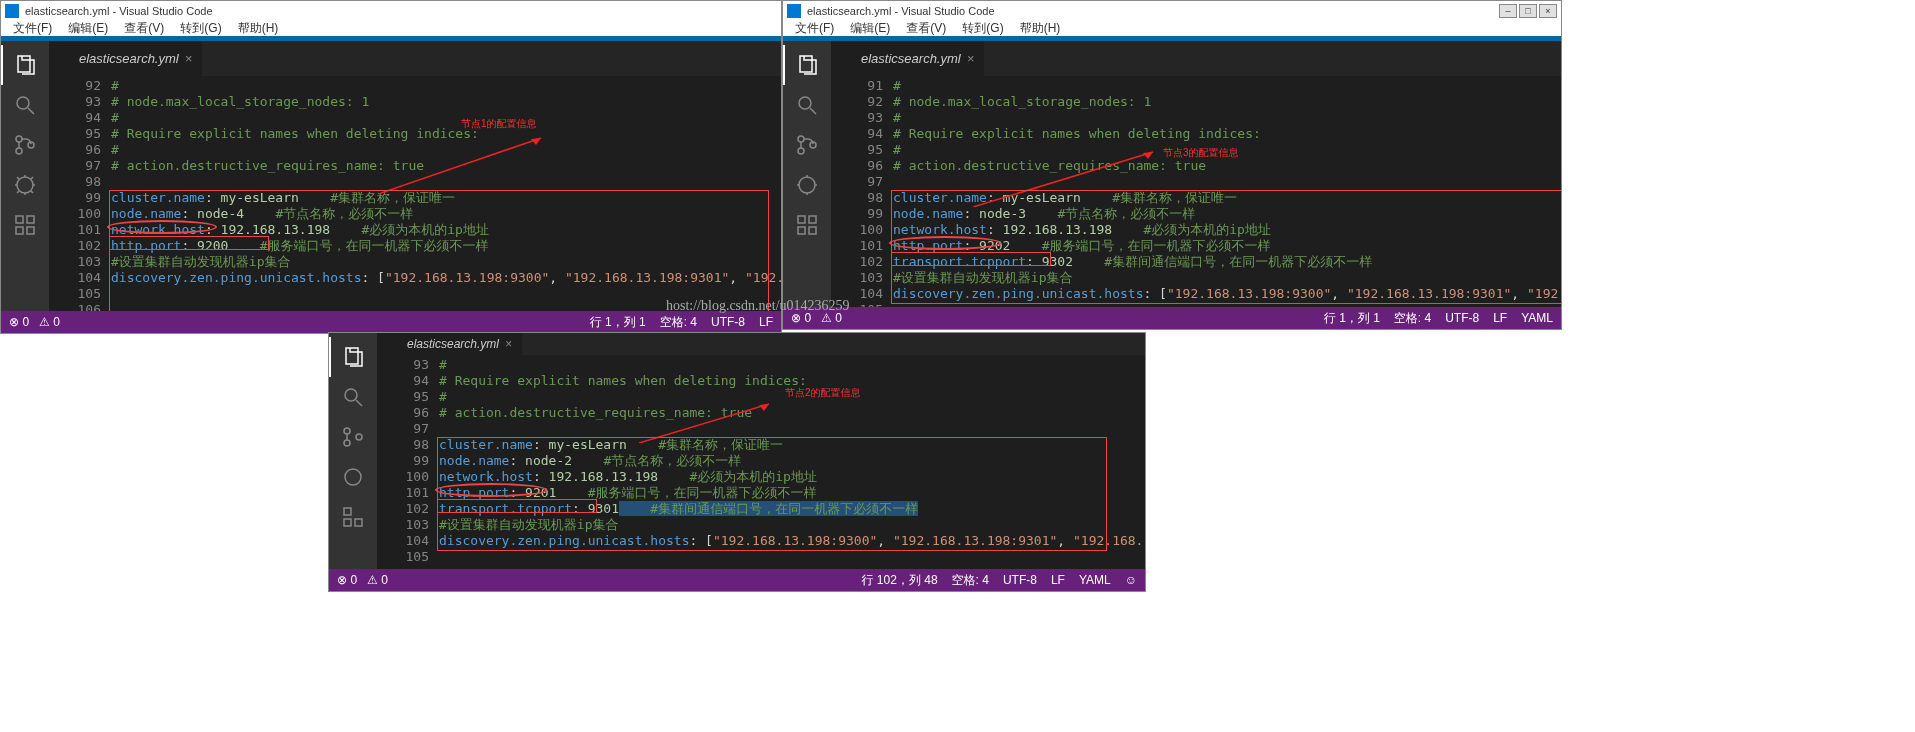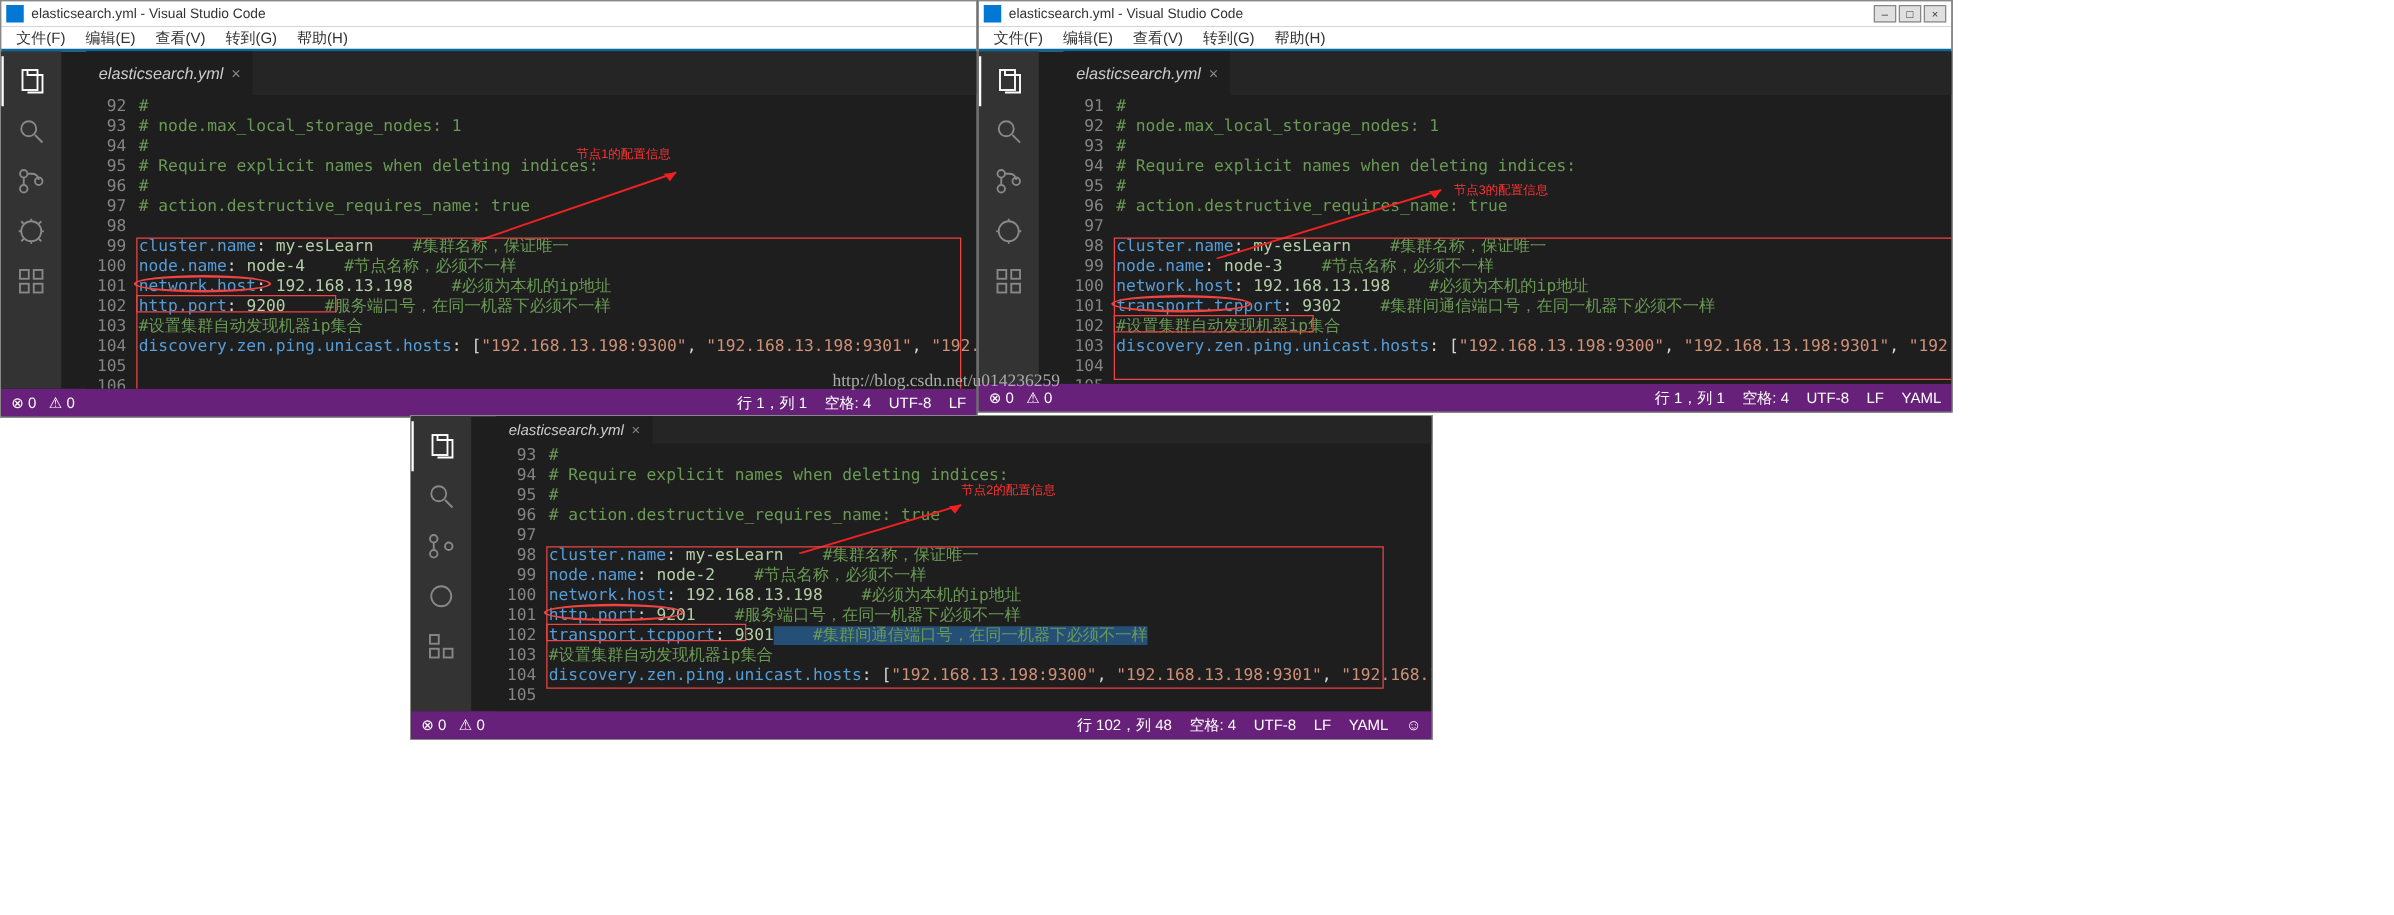--- a/index.html
+++ b/index.html
@@ -2,21 +2,21 @@
 <html><head>
 <meta charset="utf-8">
 <style>
 * { margin: 0; padding: 0; box-sizing: border-box; }
 body { font-family: "Segoe UI", sans-serif; font-size: 12px; background: #fff; width: 1915px; height: 732px; position: relative; }
 .vscode-window { position: absolute; background: #1e1e1e; border: 1px solid #888; display: flex; flex-direction: column; }
 .title-bar { background: #ffffff; height: 20px; display: flex; align-items: center; padding: 0 4px; color: #333; font-size: 11px; }
 .title-bar .logo { width: 14px; height: 14px; background: #0078d4; margin-right: 6px; }
 .title-bar .controls { margin-left: auto; display: flex; gap: 2px; }
 .title-bar .ctrl { width: 18px; height: 14px; background: #e0e0e0; border: 1px solid #888; text-align: center; line-height: 12px; font-size: 9px; }
-.menu-bar { background: #fff; height: 20px; display: flex; align-items: center; padding: 0 4px; border-bottom: 2px solid #0369a1; }
+.menu-bar { background: #fff; height: 20px; display: flex; align-items: center; padding: 0 4px; border-bottom: 5px solid #0369a1; }
 .menu-item { padding: 0 8px; font-size: 12px; color: #333; cursor: pointer; }
 .main { flex: 1; display: flex; overflow: hidden; }
 .activity-bar { width: 48px; background: #333; display: flex; flex-direction: column; align-items: center; padding-top: 4px; }
 .act-icon { width: 48px; height: 40px; display: flex; align-items: center; justify-content: center; color: #888; cursor: pointer; }
 .act-icon svg { width: 24px; height: 24px; }
 .act-icon.active { border-left: 2px solid #fff; color: #fff; }
 .editor-area { flex: 1; display: flex; flex-direction: column; background: #1e1e1e; position: relative; margin-left: 20px; }
 .tab-bar { height: 35px; background: #252526; display: flex; align-items: stretch; }
 .tab { background: #1e1e1e; padding: 0 10px; display: flex; align-items: center; font-style: italic; color: #ccc; font-size: 13px; gap: 6px; }
 .tab .close { color: #888; cursor: pointer; }
@@ -242,20 +242,21 @@
             <div class="line"><span class="comment">#</span></div>
             <div class="line"><span class="comment"># node.max_local_storage_nodes: 1</span></div>
             <div class="line"><span class="comment">#</span></div>
             <div class="line"><span class="comment"># Require explicit names when deleting indices:</span></div>
             <div class="line"><span class="comment">#</span></div>
             <div class="line"><span class="comment"># action.destructive_requires_name: true</span></div>
             <div class="line"></div>
             <div class="line"><span class="key">cluster.name</span><span class="bracket">: </span><span class="val">my-esLearn</span><span class="comment ">    #集群名称，保证唯一</span></div>
             <div class="line"><span class="key">node.name</span><span class="bracket">: </span><span class="val">node-3</span><span class="comment ">    #节点名称，必须不一样</span></div>
             <div class="line"><span class="key">network.host</span><span class="bracket">: </span><span class="val">192.168.13.198</span><span class="comment ">    #必须为本机的ip地址</span></div>
+            <div class="line"><span class="key">http.port</span><span class="bracket">: </span><span class="val">9202</span><span class="comment ">    #服务端口号，在同一机器下必须不一样</span></div>
             <div class="line"><span class="key">transport.tcpport</span><span class="bracket">: </span><span class="val">9302</span><span class="comment ">    #集群间通信端口号，在同一机器下必须不一样</span></div>
             <div class="line"><span class="comment">#设置集群自动发现机器ip集合</span></div>
             <div class="line"><span class="key">discovery.zen.ping.unicast.hosts</span><span class="bracket">: [</span><span class="str">"192.168.13.198:9300"</span><span class="bracket">, </span><span class="str">"192.168.13.198:9301"</span><span class="bracket">, </span><span class="str">"192.168.13.198:9302"</span></div>
             <div class="line"></div>
           <div class="annot" style="left:270px;top:67px;">节点3的配置信息</div>
           <svg class="arrow" style="left:80px;top:69px;width:190px;height:60px;">
               <line x1="0" y1="60" x2="180" y2="5" stroke="#ee2222" stroke-width="1.5"></line>
               <polygon points="180,5 170,6 175,12" fill="#ee2222"></polygon>
             </svg>
           <div class="red-box" style="left:-2px;top:112px;width:680px;height:114px;"></div>
@@ -347,21 +348,21 @@
             <div class="line"><span class="comment"># action.destructive_requires_name: true</span></div>
             <div class="line"></div>
             <div class="line"><span class="key">cluster.name</span><span class="bracket">: </span><span class="val">my-esLearn</span><span class="comment ">    #集群名称，保证唯一</span></div>
             <div class="line"><span class="key">node.name</span><span class="bracket">: </span><span class="val">node-2</span><span class="comment ">    #节点名称，必须不一样</span></div>
             <div class="line"><span class="key">network.host</span><span class="bracket">: </span><span class="val">192.168.13.198</span><span class="comment ">    #必须为本机的ip地址</span></div>
             <div class="line"><span class="key">http.port</span><span class="bracket">: </span><span class="val">9201</span><span class="comment ">    #服务端口号，在同一机器下必须不一样</span></div>
             <div class="line"><span class="key">transport.tcpport</span><span class="bracket">: </span><span class="val">9301</span><span class="comment sel">    #集群间通信端口号，在同一机器下必须不一样</span></div>
             <div class="line"><span class="comment">#设置集群自动发现机器ip集合</span></div>
             <div class="line"><span class="key">discovery.zen.ping.unicast.hosts</span><span class="bracket">: [</span><span class="str">"192.168.13.198:9300"</span><span class="bracket">, </span><span class="str">"192.168.13.198:9301"</span><span class="bracket">, </span><span class="str">"192.168.13.198:9302"</span></div>
             <div class="line"></div>
-          <div class="annot" style="left:330px;top:28px;">节点2的配置信息</div>
+          <div class="annot" style="left:346px;top:28px;">节点2的配置信息</div>
           <svg class="arrow" style="left:200px;top:42px;width:140px;height:44px;">
               <line x1="0" y1="44" x2="130" y2="5" stroke="#ee2222" stroke-width="1.5"></line>
               <polygon points="130,5 120,6 125,12" fill="#ee2222"></polygon>
             </svg>
           <div class="red-box" style="left:-2px;top:80px;width:670px;height:114px;"></div>
           <div class="red-ellipse" style="left:-4px;top:126px;width:112px;height:14px;"></div>
           <div class="red-box" style="left:-2px;top:142px;width:160px;height:14px;"></div>
         </div>
       </div>
     </div>
@@ -375,13 +376,13 @@
       <span>行 102，列 48</span>
       <span>空格: 4</span>
       <span>UTF-8</span>
       <span>LF</span>
       <span>YAML</span>
       <span>☺</span>
     </div>
   </div>
 </div>
 
-<div class="watermark" style="left:666px;top:298px;">http://blog.csdn.net/u014236259</div>
+<div class="watermark" style="left:666px;top:298px;">host://blog.csdn.net/u014236259</div>
 
 </body></html>

